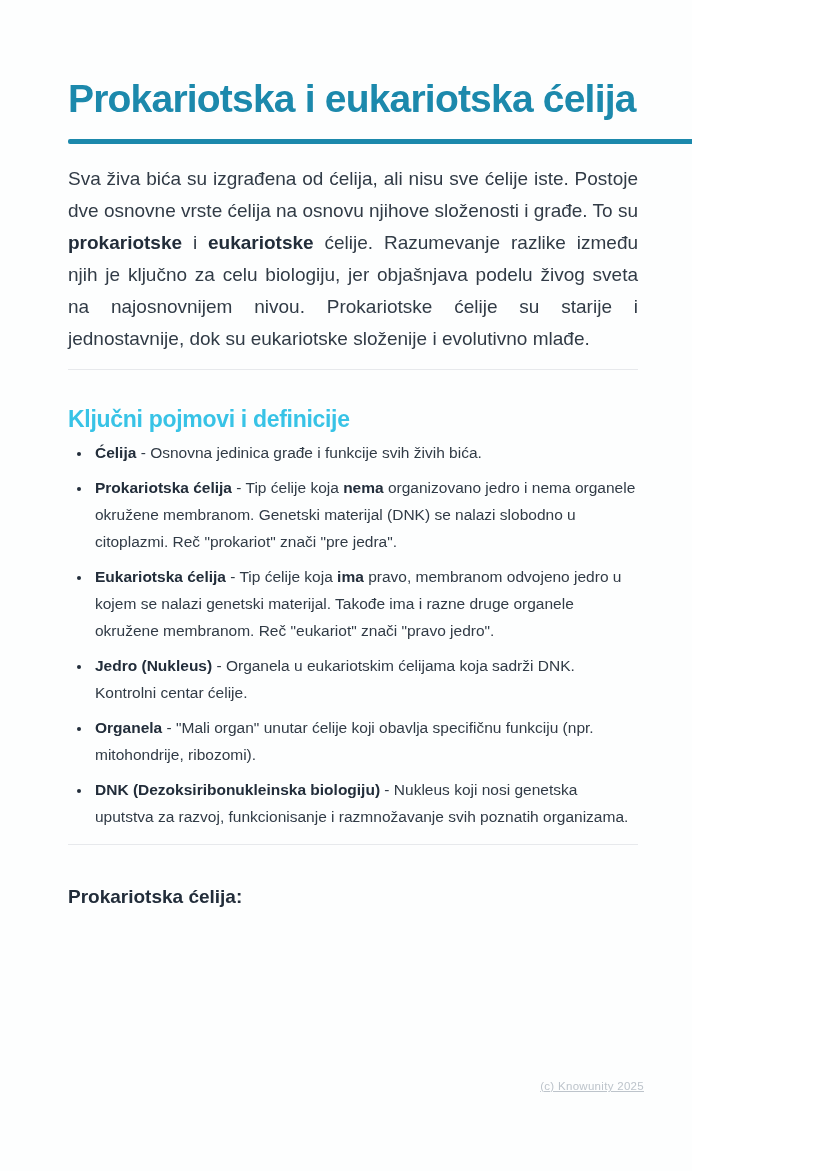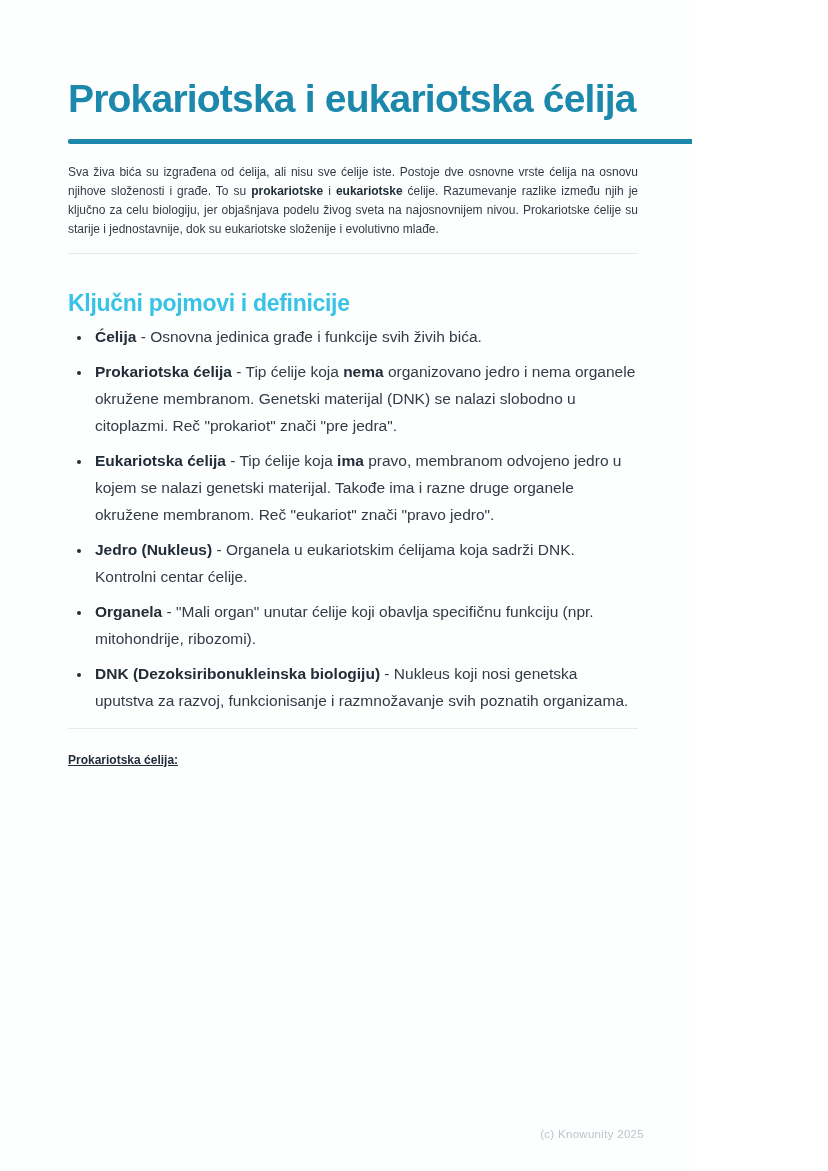--- a/index.html
+++ b/index.html
@@ -47,22 +47,22 @@
     margin: 36px 0 0 0;
     font-size: 23px;
     line-height: 27px;
     font-weight: 700;
     letter-spacing: -0.3px;
     color: var(--heading-cyan, #38c3e6);
   }
   p.body-text {
     margin: 19px 0 0 0;
     width: 570px;
-    font-size: 12px;
-    line-height: 19px;
+    font-size: 19px;
+    line-height: 32px;
     color: var(--body-text, #313b46);
   }
   p.justify { text-align: justify; }
   strong, li strong, p strong {
     font-weight: 700;
     color: var(--bold-text, #222d3a);
   }
   .divider {
     margin-top: 14px;
     width: 570px;
@@ -77,33 +77,33 @@
   }
   ul.terms li {
     padding-left: 3px;
     margin-bottom: 8px;
     font-size: 15.5px;
     line-height: 27px;
     color: var(--body-text, #313b46);
   }
   ul.terms li::marker { color: var(--bold-text, #222d3a); font-size: 13px; }
   p.sub-heading {
-    margin-top: 22px;
+    margin-top: 36px;
     font-weight: 700;
     color: var(--bold-text, #222d3a);
-    text-decoration: underline;
   }
   .footer {
     position: absolute;
-    top: 1128px;
+    top: 1080px;
     right: 48px;
     z-index: 3;
     font-size: 11.5px;
     letter-spacing: 0.3px;
     color: var(--footer-gray, #bdc4cb);
+    text-decoration: underline;
   }
 </style>
 </head>
 <body>
 
 <div class="page">
 
   <div class="side-accent"></div>
 
   <div class="content">

